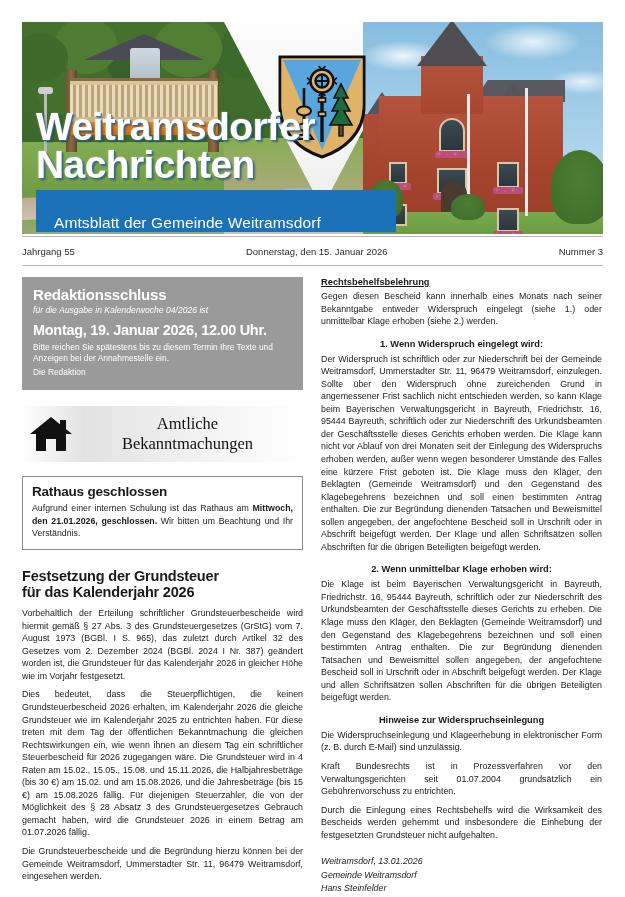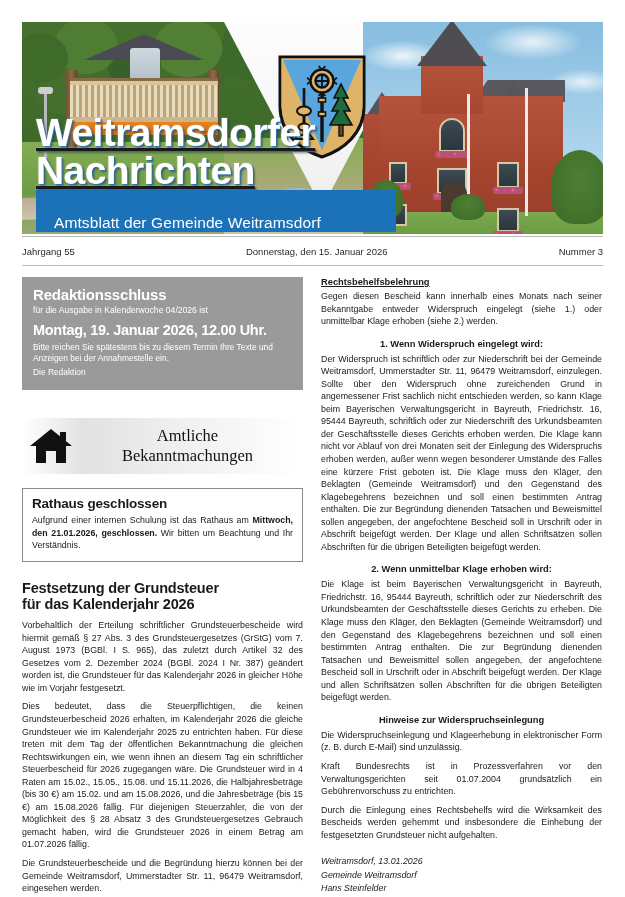--- a/index.html
+++ b/index.html
@@ -248,23 +248,22 @@
   .pr-bushA, .pr-bushB, .pr-bushC {
     position: absolute;
     background: radial-gradient(ellipse at 50% 40%, #4e7f34 0%, #3d6a28 100%);
     border-radius: 50% 50% 38% 38%;
   }
 
   
   .title-wrap {
     position: absolute;
     left: 14px;
-    bottom: 44px;
+    bottom: 50px;
     z-index: 6;
-    text-decoration: underline;
   }
   .title-line {
     font-family: "Liberation Sans Narrow", "Liberation Sans", sans-serif;
     font-weight: bold;
     font-size: 39px;
     line-height: 0.98;
     letter-spacing: -0.6px;
     color: #ffffff;
     text-shadow:
        1px 1px 0 #2f6fa8,
@@ -316,32 +315,33 @@
   .col {
     width: 281px;
     flex: 0 0 281px;
   }
 
   
   .deadline-box {
     background: #9a9a9a;
     color: #ffffff;
     padding: 9px 11px 11px 11px;
-    margin-bottom: 28px;
+    margin-bottom: 16px;
   }
   .deadline-title {
     font-size: 15px;
     font-weight: bold;
     letter-spacing: -.2px;
     margin-bottom: 2px;
   }
   .deadline-sub {
     font-size: 8.6px;
     line-height: 1.35;
     margin-bottom: 5px;
+    font-style: italic;
   }
   .deadline-date {
     font-size: 14.5px;
     font-weight: bold;
     letter-spacing: -.3px;
     margin-bottom: 4px;
   }
   .deadline-note {
     font-size: 8.4px;
     line-height: 1.35;

